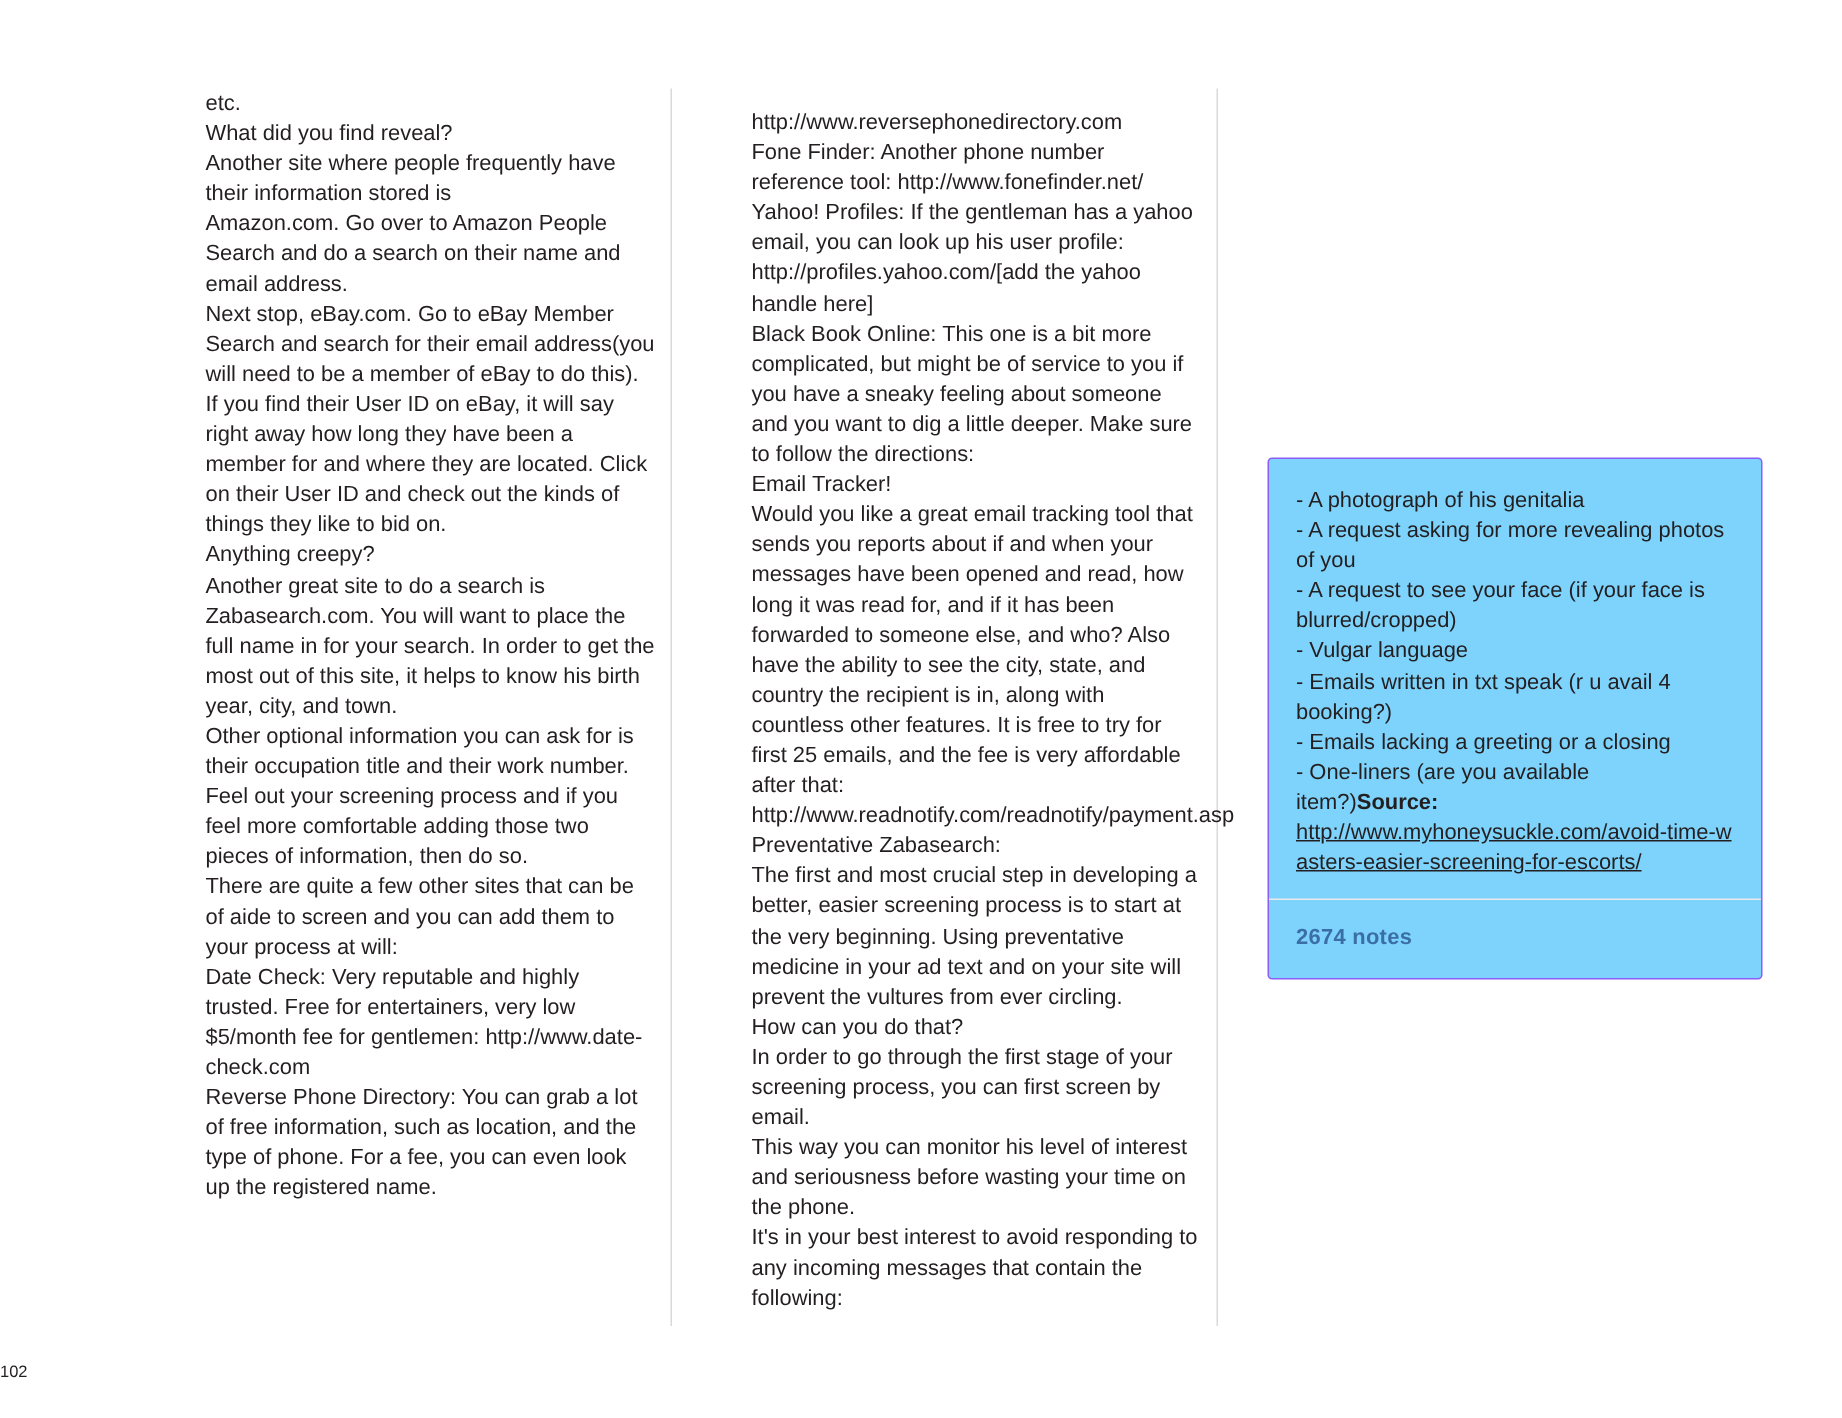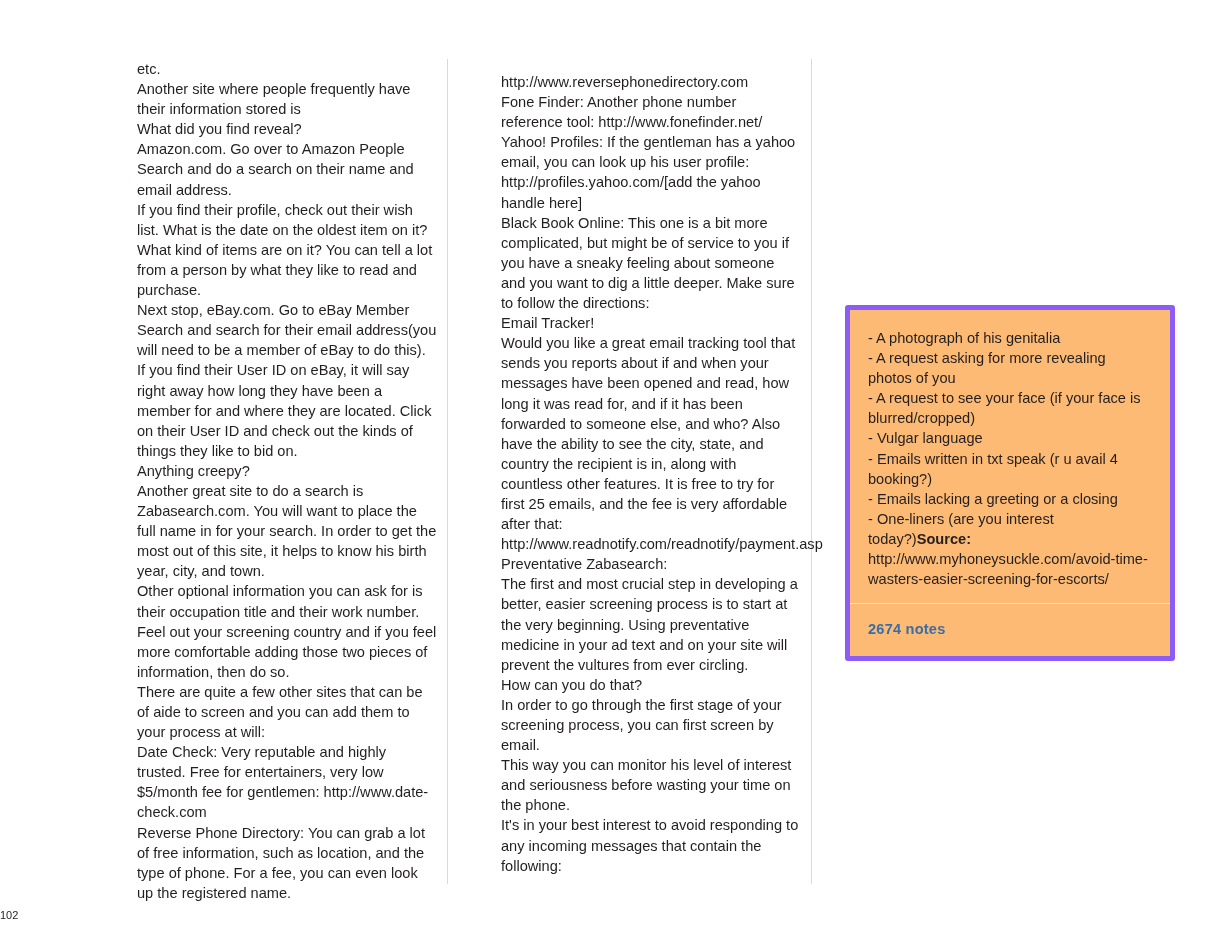--- a/index.html
+++ b/index.html
@@ -55,40 +55,41 @@
   }
   #vrule-1 { left: 447px; }
   #vrule-2 { left: 811px; }
 
   
   #card {
     position: absolute;
     left: 845px;
     top: 305px;
     width: 330px;
-    border: 5px solid #8b5cf6;
+    border: 1px solid #8b5cf6;
     border-radius: 3px;
-    background: #fdba74;
+    background: #7dd3fc;
     box-sizing: border-box;
   }
   #card .card-body {
     padding: 18px 18px 14px 18px;
     font-size: 14.6px;
     line-height: 20.1px;
     color: #231f20;
   }
   #card .card-body p {
     margin: 0;
     white-space: pre-wrap;
   }
   #card .src-label {
     font-weight: bold;
   }
   #card .src-url {
     word-break: break-all;
+    text-decoration: underline;
   }
   #card .card-divider {
     border-top: 1px solid #e8e8e8;
     margin: 0;
   }
   #card .card-footer {
     padding: 16px 18px 18px 18px;
   }
   #card .notes-count {
     color: #3a6ea5;
@@ -109,29 +110,28 @@
 </head>
 <body>
 
 <div class="page">
 
   <div class="vrule" id="vrule-1"></div>
   <div class="vrule" id="vrule-2"></div>
 
   <div class="col" id="col-left">
     <p>etc.</p>
+    <p>What did you find reveal?</p>
     <p>Another site where people frequently have their information stored is</p>
-    <p>What did you find reveal?</p>
     <p>Amazon.com. Go over to Amazon People Search and do a search on their name and email address.</p>
-    <p>If you find their profile, check out their wish list. What is the date on the oldest item on it? What kind of items are on it? You can tell a lot from a person by what they like to read and purchase.</p>
     <p>Next stop, eBay.com. Go to eBay Member Search and search for their email address(you will need to be a member of eBay to do this). If you find their User ID on eBay, it will say right away how long they have been a member for and where they are located. Click on their User ID and check out the kinds of things they like to bid on.</p>
     <p>Anything creepy?</p>
     <p>Another great site to do a search is Zabasearch.com. You will want to place the full name in for your search. In order to get the most out of this site, it helps to know his birth year, city, and town.</p>
     <p>Other optional information you can ask for is their occupation title and their work number.</p>
-    <p>Feel out your screening country and if you feel more comfortable adding those two pieces of information, then do so.</p>
+    <p>Feel out your screening process and if you feel more comfortable adding those two pieces of information, then do so.</p>
     <p>There are quite a few other sites that can be of aide to screen and you can add them to your process at will:</p>
     <p>Date Check: Very reputable and highly trusted. Free for entertainers, very low $5/month fee for gentlemen: http://www.date-check.com</p>
     <p>Reverse Phone Directory: You can grab a lot of free information, such as location, and the type of phone. For a fee, you can even look up the registered name.</p>
   </div>
 
   <div class="col" id="col-mid">
     <p>http://www.reversephonedirectory.com</p>
     <p>Fone Finder: Another phone number reference tool: http://www.fonefinder.net/</p>
     <p>Yahoo! Profiles: If the gentleman has a yahoo email, you can look up his user profile: http://profiles.yahoo.com/[add the yahoo handle here]</p>
     <p>Black Book Online: This one is a bit more complicated, but might be of service to you if you have a sneaky feeling about someone and you want to dig a little deeper. Make sure to follow the directions:</p>
@@ -146,21 +146,21 @@
   </div>
 
   <div id="card">
     <div class="card-body">
       <p>- A photograph of his genitalia</p>
       <p>- A request asking for more revealing photos of you</p>
       <p>- A request to see your face (if your face is blurred/cropped)</p>
       <p>- Vulgar language</p>
       <p>- Emails written in txt speak (r u avail 4 booking?)</p>
       <p>- Emails lacking a greeting or a closing</p>
-      <p><span>- One-liners (are you interest today?)</span><span class="src-label">Source:</span></p>
+      <p><span>- One-liners (are you available item?)</span><span class="src-label">Source:</span></p>
       <p class="src-url">http://www.myhoneysuckle.com/avoid-time-wasters-easier-screening-for-escorts/</p>
     </div>
     <div class="card-divider"></div>
     <div class="card-footer">
       <span class="notes-count">2674 notes</span>
     </div>
   </div>
 
   <div id="page-number">102</div>
 

